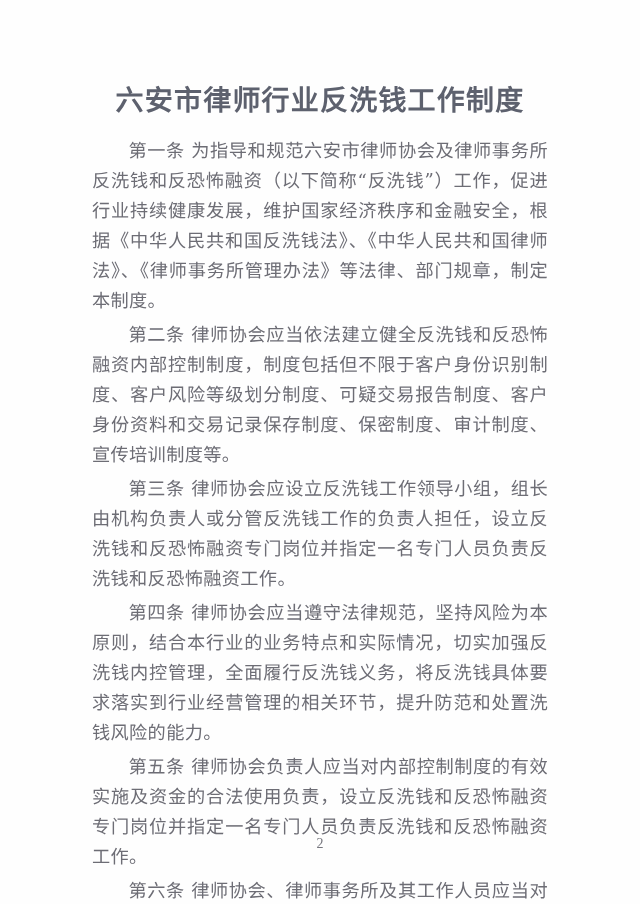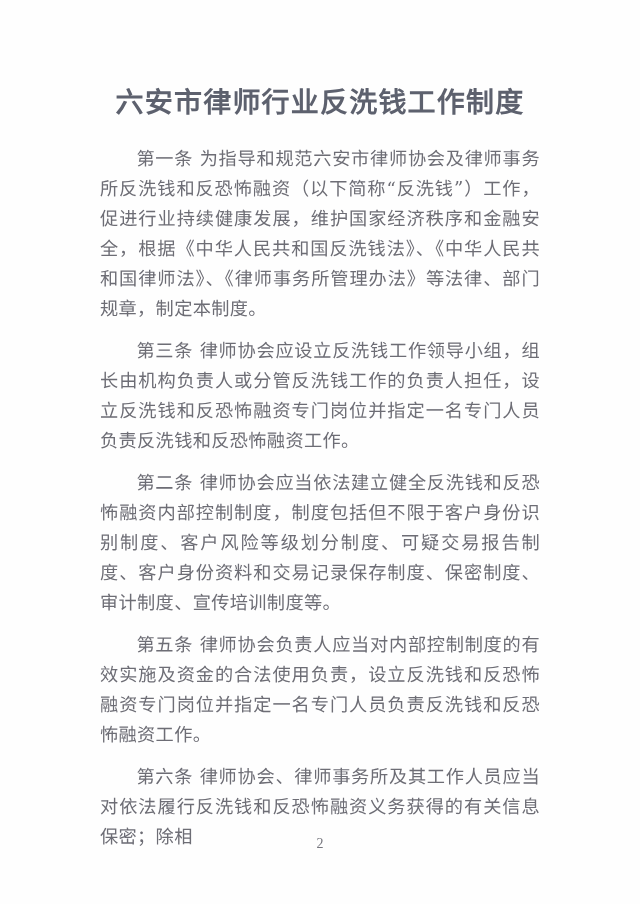--- a/index.html
+++ b/index.html
@@ -26,39 +26,39 @@
     box-sizing: border-box;
   }
 
   
   .doc-title {
     position: absolute;
     left: 0;
     top: 66px;
     width: 640px;
     text-align: center;
-    font-family: Liberation Sans, sans-serif;
+    font-family: Liberation Mono, monospace;
     font-size: 28px;
     font-weight: 700;
     letter-spacing: 1.2px;
     color: #5d616e;
     line-height: 1.25;
     white-space: nowrap;
   }
 
   
   .body-block {
     position: absolute;
     left: 88px;
     top: 132px;
     width: 464px;
   }
 
   .para {
-    margin: 12px;
+    margin: 4px;
     font-size: 18.2px;
     line-height: 30px;
     color: #6d6d75;
     text-align: justify;
     text-justify: inter-character;
     text-indent: 2em;
     letter-spacing: 0.35px;
     font-family: "DejaVu Serif", "Liberation Serif", serif;
     word-break: break-all;
   }
@@ -77,21 +77,22 @@
 </style>
 </head>
 <body>
 
 <div class="page">
 
   <h1 class="doc-title">六安市律师行业反洗钱工作制度</h1>
 
   <div class="body-block">
     <p class="para">第一条  为指导和规范六安市律师协会及律师事务所反洗钱和反恐怖融资（以下简称“反洗钱”）工作，促进行业持续健康发展，维护国家经济秩序和金融安全，根据《中华人民共和国反洗钱法》、《中华人民共和国律师法》、《律师事务所管理办法》等法律、部门规章，制定本制度。</p>
+    <p class="para">第二条  律师协会应当依法建立健全反洗钱和反恐怖融资内部控制制度，制度包括但不限于客户身份识别制度、客户风险等级划分制度、可疑交易报告制度、客户身份资料和交易记录保存制度、保密制度、审计制度、宣传培训制度等。</p>
     <p class="para">第三条  律师协会应设立反洗钱工作领导小组，组长由机构负责人或分管反洗钱工作的负责人担任，设立反洗钱和反恐怖融资专门岗位并指定一名专门人员负责反洗钱和反恐怖融资工作。</p>
-    <p class="para">第二条  律师协会应当依法建立健全反洗钱和反恐怖融资内部控制制度，制度包括但不限于客户身份识别制度、客户风险等级划分制度、可疑交易报告制度、客户身份资料和交易记录保存制度、保密制度、审计制度、宣传培训制度等。</p>
+    <p class="para">第四条  律师协会应当遵守法律规范，坚持风险为本原则，结合本行业的业务特点和实际情况，切实加强反洗钱内控管理，全面履行反洗钱义务，将反洗钱具体要求落实到行业经营管理的相关环节，提升防范和处置洗钱风险的能力。</p>
     <p class="para">第五条  律师协会负责人应当对内部控制制度的有效实施及资金的合法使用负责，设立反洗钱和反恐怖融资专门岗位并指定一名专门人员负责反洗钱和反恐怖融资工作。</p>
     <p class="para">第六条  律师协会、律师事务所及其工作人员应当对依法履行反洗钱和反恐怖融资义务获得的有关信息保密；除相</p>
   </div>
 
   <div class="page-number">2</div>
 
 </div>
 
 </body></html>

